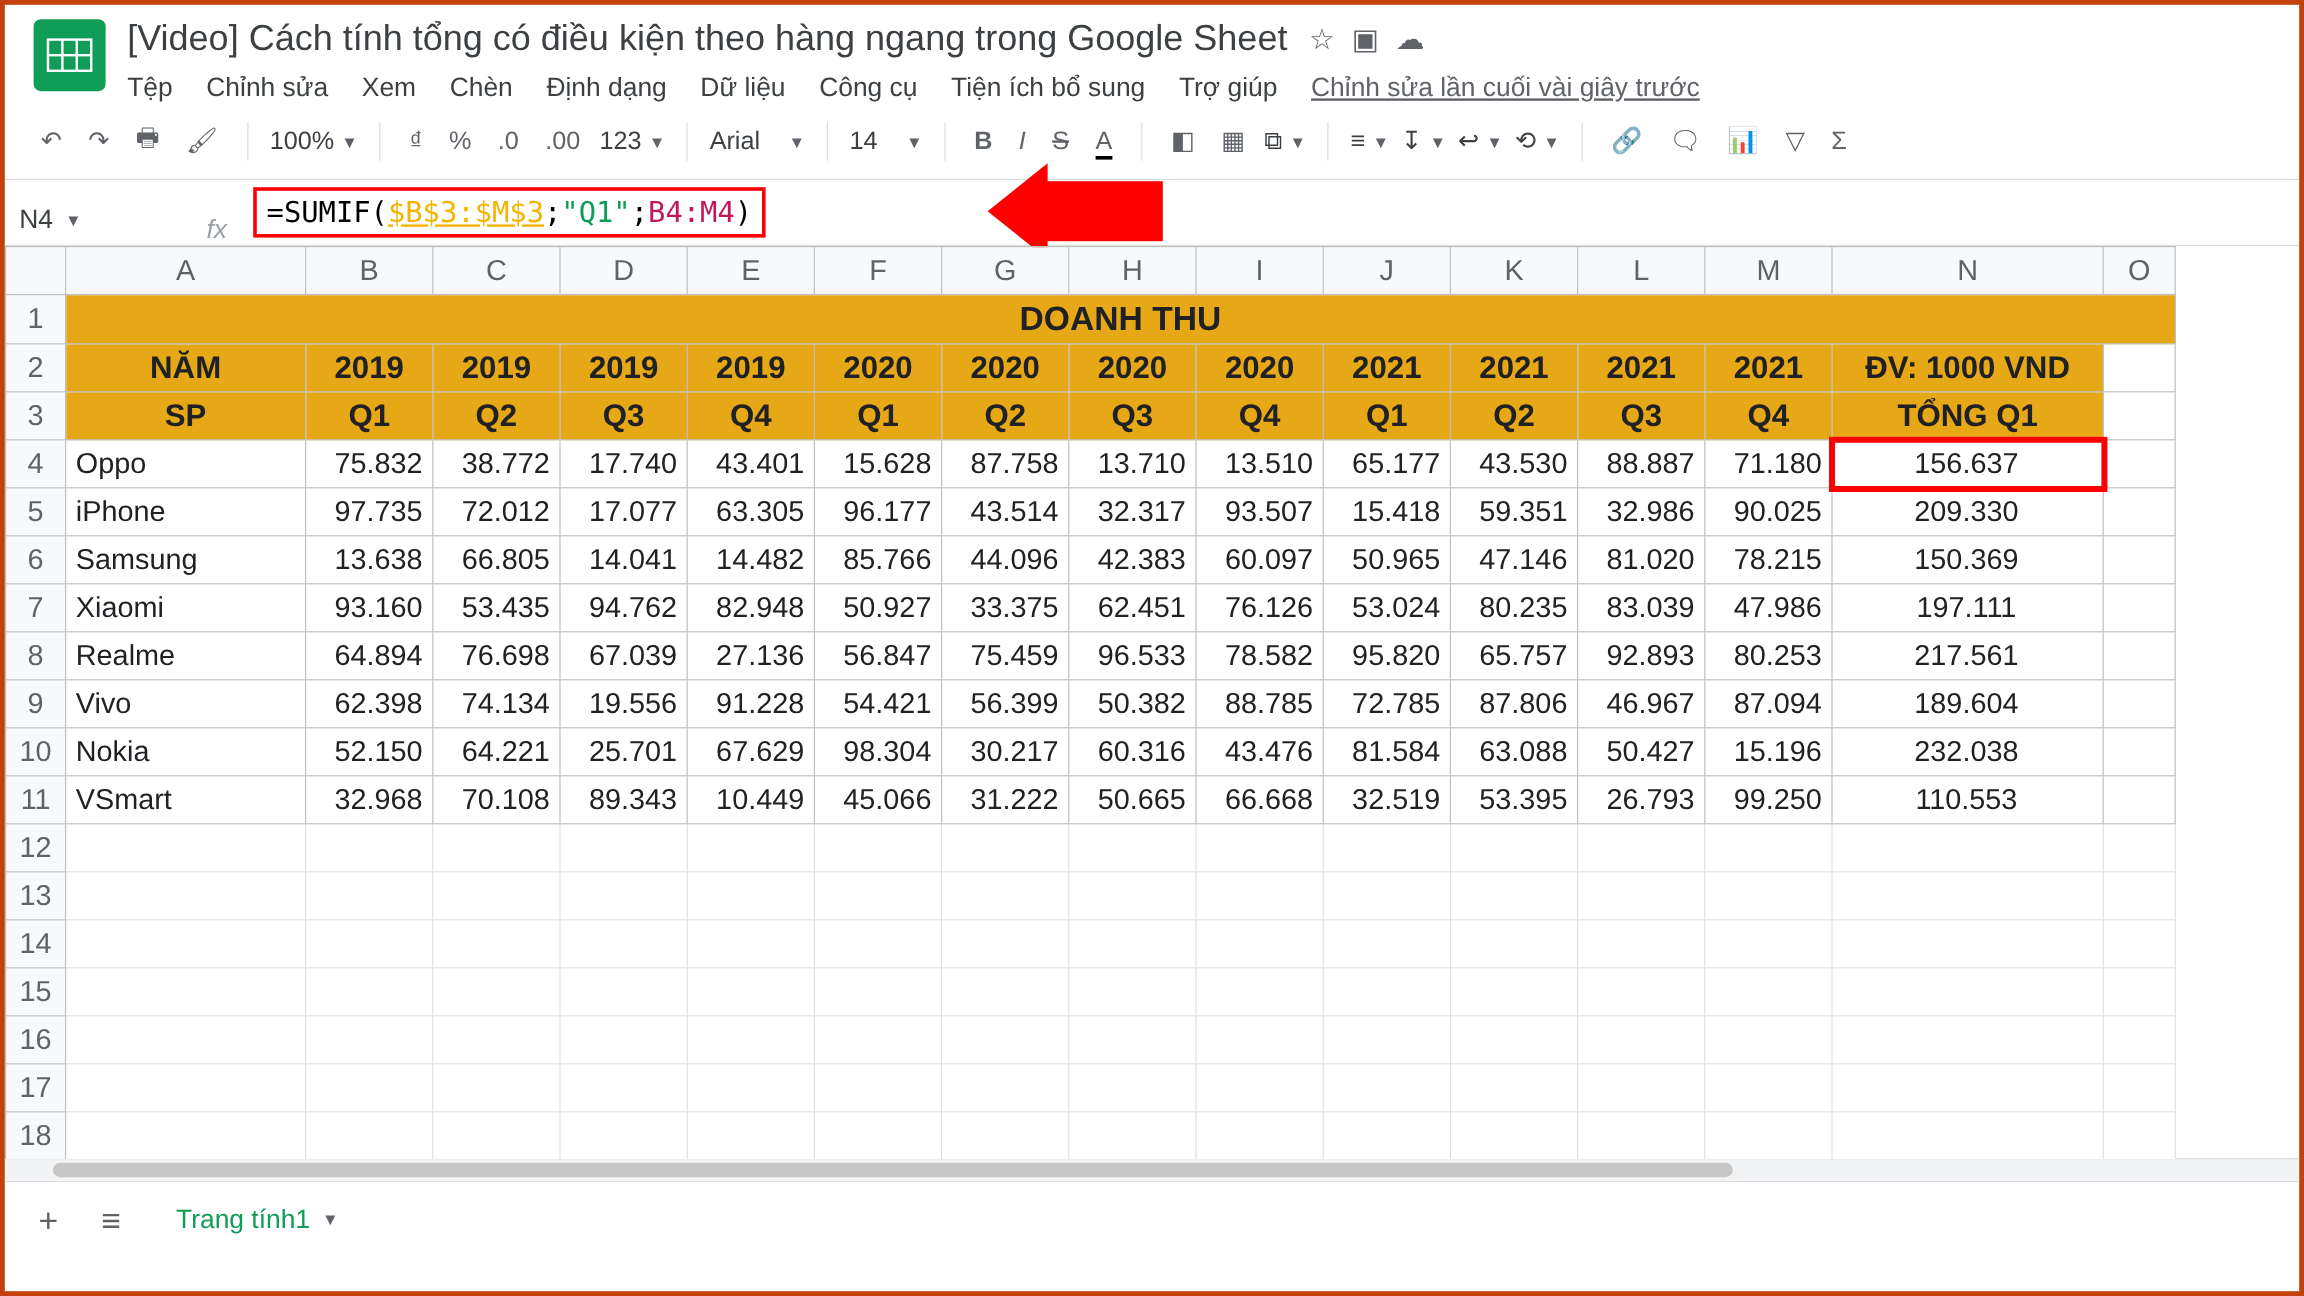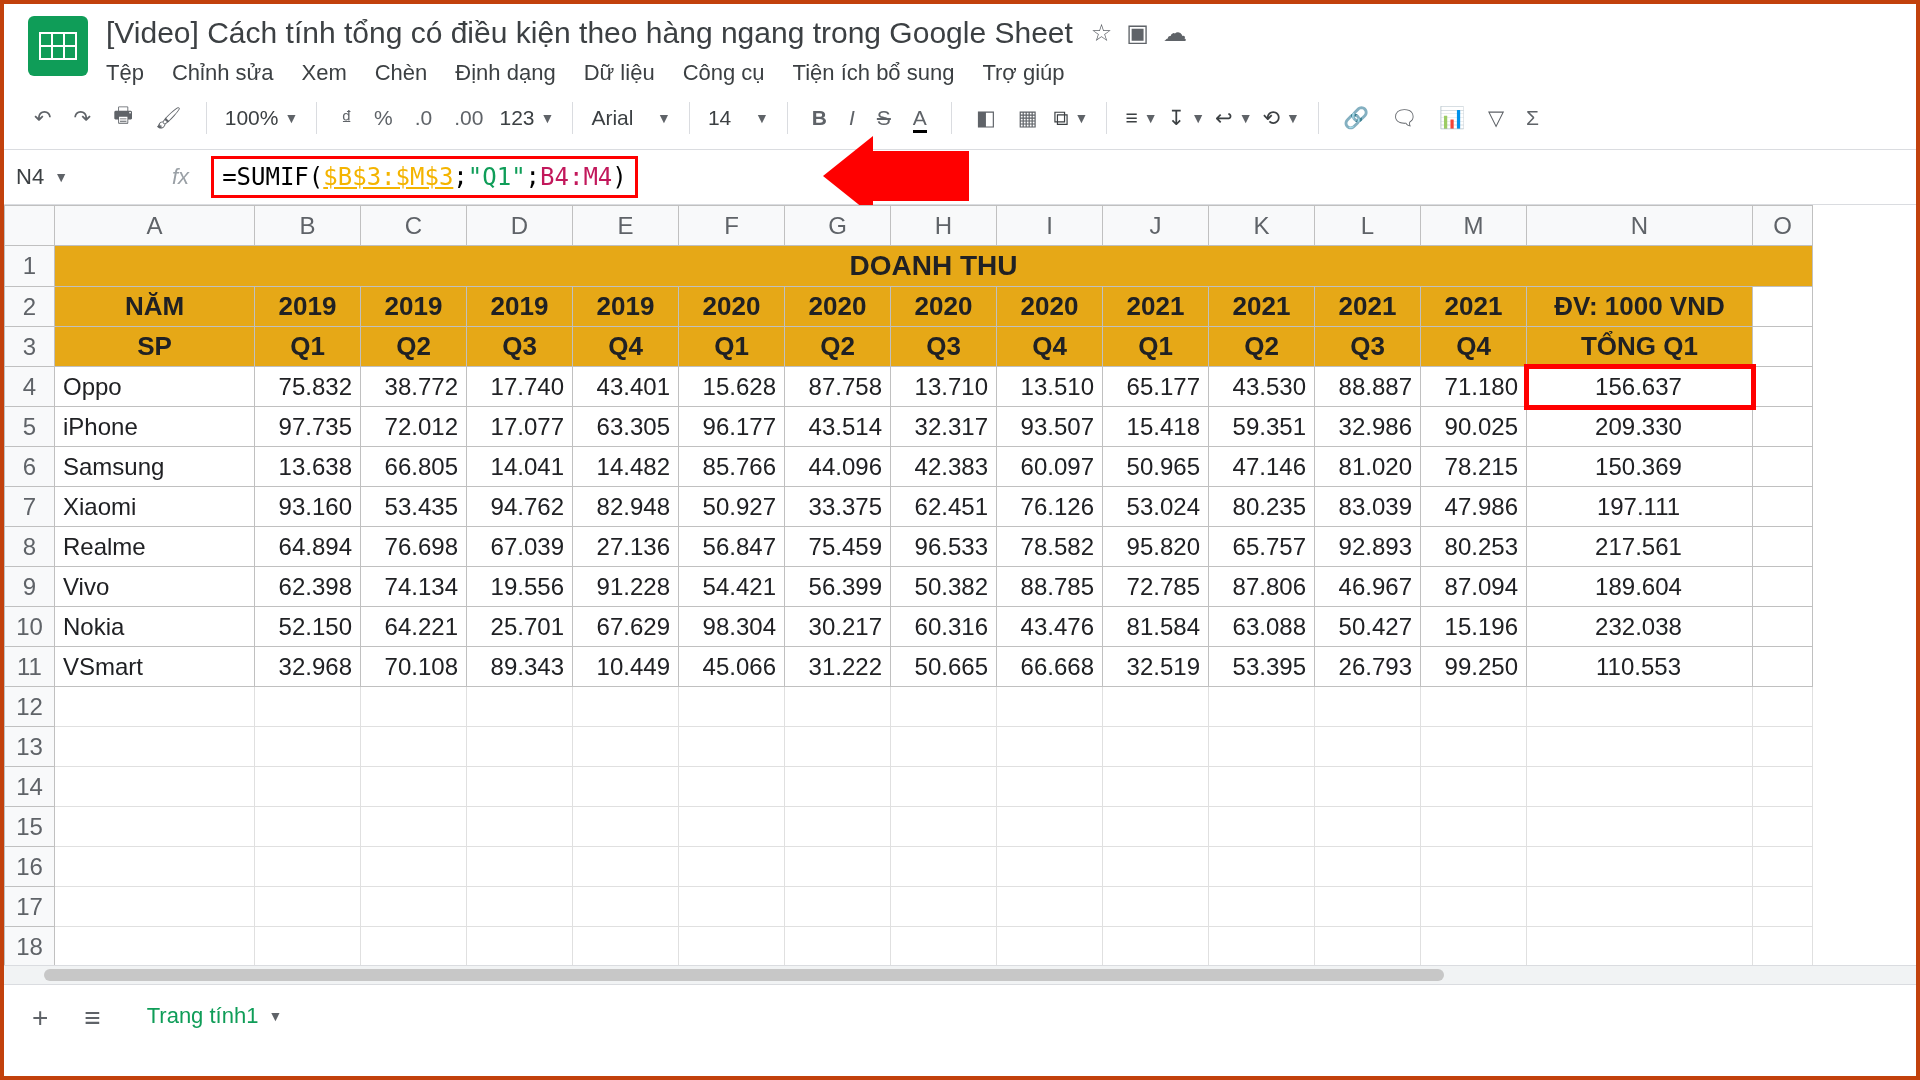--- a/index.html
+++ b/index.html
@@ -11,21 +11,21 @@
 .title-area{flex:1;}
 .doc-title{font-size:30px;color:#3c4043;display:flex;align-items:center;gap:18px;}
 .doc-icons{color:#5f6368;font-size:24px;display:flex;gap:14px;}
 .menubar{display:flex;gap:28px;font-size:22px;color:#3c4043;margin-top:10px;}
 .menubar .link{color:#5f6368;text-decoration:underline;}
 .toolbar{display:flex;align-items:center;gap:10px;padding:10px 24px;border-bottom:1px solid #dadce0;font-size:21px;color:#3c4043;flex-wrap:nowrap;}
 .tb-sep{width:1px;height:32px;background:#dadce0;margin:0 8px;}
 .tb-btn{padding:4px 6px;color:#5f6368;cursor:pointer;}
 .tb-group{display:flex;align-items:center;gap:6px;}
 .dd{font-size:14px;color:#5f6368;}
-.name-formula{display:flex;align-items:center;border-bottom:1px solid #dadce0;}
+.name-formula{display:flex;align-items:flex-end;border-bottom:1px solid #dadce0;}
 .name-box{width:130px;padding:8px 12px;font-size:22px;color:#3c4043;display:flex;align-items:center;gap:10px;}
 .fx{font-style:italic;color:#9aa0a6;font-size:22px;padding:0 14px;}
 .formula-bar{flex:1;font-family:"Consolas",monospace;font-size:24px;padding:6px 8px;position:relative;}
 .formula-highlight{border:3px solid #ff0000;display:inline-block;padding:4px 8px;}
 .f-func{color:#000000;}
 .f-range1{color:#f4b400;text-decoration:underline;}
 .f-str{color:#0f9d58;}
 .f-range2{color:#c2185b;}
 .arrow{position:absolute;left:620px;top:-14px;}
 .arrow-body{width:100px;height:50px;background:#ff0000;display:inline-block;}
@@ -83,20 +83,21 @@
       <div class="menubar">
         <span>Tệp</span>
         <span>Chỉnh sửa</span>
         <span>Xem</span>
         <span>Chèn</span>
         <span>Định dạng</span>
         <span>Dữ liệu</span>
         <span>Công cụ</span>
         <span>Tiện ích bổ sung</span>
         <span>Trợ giúp</span>
+        <span class="link">Chỉnh sửa lần cuối vài giây trước</span>
       </div>
     </div>
   </div>
 
   <div class="toolbar">
     <span class="tb-btn">↶</span>
     <span class="tb-btn">↷</span>
     <span class="tb-btn">🖶</span>
     <span class="tb-btn">🖌</span>
     <span class="tb-sep"></span>

